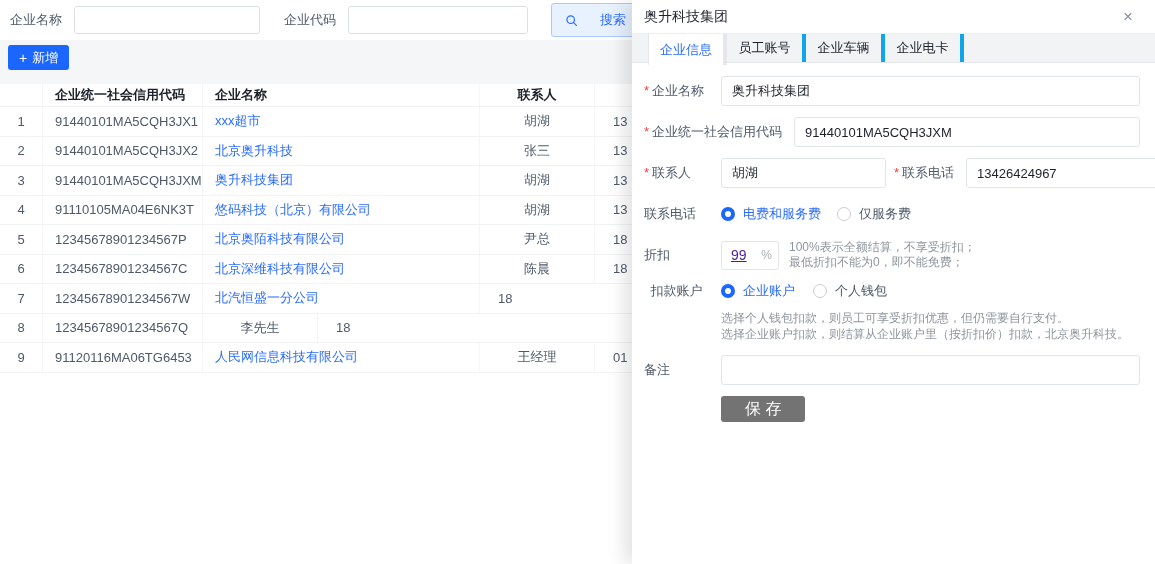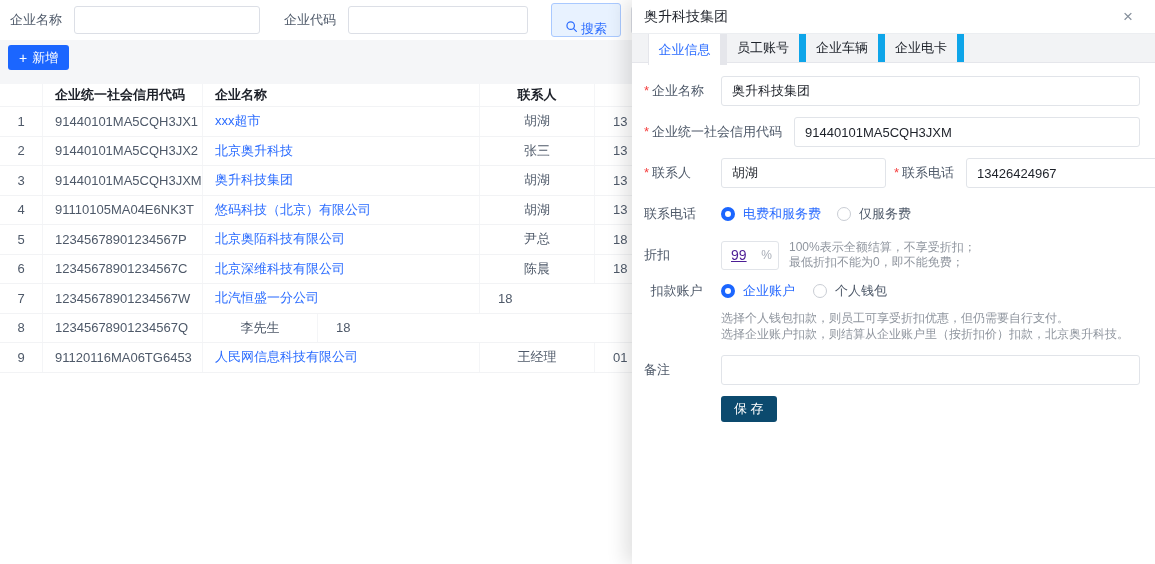--- a/index.html
+++ b/index.html
@@ -7,21 +7,21 @@
   body { font-family:"Liberation Sans","DejaVu Sans",sans-serif; font-size:13px; color:#4e5969; background:#f5f6f8; }
   .page { position:relative; width:1155px; height:564px; }
 
   
   .search-bar { position:absolute; top:0; left:0; width:100%; height:40px; background:#fff; display:flex; align-items:center; padding-left:10px; }
   .fld-label { color:#4e5969; flex-shrink:0; }
   .inp { height:28px; border:1px solid #dcdfe6; border-radius:3px; background:#fff; padding:0 8px; font-size:13px; color:#1d2129; outline:none; }
   .inp-name { width:186px; margin-left:12px; }
   .lbl-code { margin-left:24px; }
   .inp-code { width:180px; margin-left:12px; }
-  .btn-search { margin-left:23px; height:28px; padding:16px 13px; background:#e8f2ff; border:1px solid #a9c9ff; border-radius:3px; color:#2b6cff; font-size:13px; display:flex; gap:3px; cursor:pointer; }
+  .btn-search { margin-left:23px; height:28px; padding:16px 13px; background:#e8f2ff; border:1px solid #a9c9ff; border-radius:3px; color:#2b6cff; font-size:13px; display:flex; align-items:center; gap:22px; cursor:pointer; }
   .btn-refresh { margin-left:10px; height:28px; width:36px; background:#fff; border:1px solid #dcdfe6; border-radius:3px; display:flex; align-items:center; justify-content:center; cursor:pointer; }
 
   
   .btn-add { position:absolute; top:45px; left:8px; height:25px; padding:0 11px; background:#1b66ff; border:none; border-radius:3px; color:#fff; font-size:13px; display:flex; align-items:center; gap:5px; cursor:pointer; }
   .btn-add .plus { font-size:14px; line-height:1; }
 
   
   .table-card { position:absolute; top:84px; left:0; right:0; bottom:0; background:#fff; }
   .trow { display:flex; align-items:center; height:29.5px; border-bottom:1px solid #f2f3f5; font-size:13px; color:#4e5969; background:#fff; }
   .thead .trow { height:23px; color:#1d2129; font-weight:bold; }
@@ -32,21 +32,21 @@
   .c-contact { width:115px; justify-content:center; }
   .c-phone { flex:1; padding-left:18px; border-right:none; }
   .name-link { color:#2b6cff; cursor:pointer; }
 
   
   .drawer { position:absolute; top:0; left:632px; width:523px; height:564px; background:#fff; box-shadow:-7px 0 18px rgba(0,0,0,.12); }
   .drawer-header { height:33px; display:flex; align-items:center; padding:0 22px 0 12px; background:#fff; }
   .drawer-title { font-size:14px; color:#1d2129; }
   .drawer-close { margin-left:auto; font-size:17px; color:#86909c; cursor:pointer; line-height:1; }
   .tabbar { height:30px; background:#f2f3f5; border-top:1px solid #eceef1; border-bottom:1px solid #e5e6eb; display:flex; align-items:stretch; padding-left:16px; }
-  .tab { width:79px; display:flex; align-items:center; justify-content:center; font-size:13px; color:#1d2129; border-right:7px solid #0ea5e9; cursor:pointer; }
+  .tab { width:79px; display:flex; align-items:center; justify-content:center; font-size:13px; color:#1d2129; border-right:4px solid #0ea5e9; cursor:pointer; }
   .tab:first-child { border-left:1px solid #e5e6eb; }
   .tab.active { background:#fff; color:#2b6cff; height:31px; margin-bottom:-1px; border-right-color:#e5e6eb; }
 
   .form { padding:13px 15px 0 12px; }
   .frow { display:flex; align-items:center; margin-bottom:11px; }
   .flabel { flex-shrink:0; min-width:65px; margin-right:12px; color:#4e5969; line-height:30px; }
   .flabel.req::before { content:"*"; color:#f53f3f; margin-right:3px; }
   .finput { flex:1; height:30px; border:1px solid #e1e4e9; border-radius:3px; padding:0 10px; font-size:13px; color:#1d2129; outline:none; background:#fff; }
   .inp-contact { flex:none; width:165px; }
   .lbl-phone { min-width:0; margin-left:8px; }
@@ -59,21 +59,21 @@
   .discount-box { width:58px; height:29px; border:1px solid #e1e4e9; border-radius:3px; display:flex; align-items:center; padding:0 6px 0 9px; }
   .discount-box input { width:24px; border:none; outline:none; font-size:14px; color:#4c1d95;text-decoration:underline; }
   .discount-unit { margin-left:auto; color:#a9aeb8; font-size:12px; }
   .hint { font-size:12px; color:#8f959e; line-height:15px; }
   .hint-discount { margin-left:10px; }
   .frow-debit { align-items:flex-start; margin-bottom:13px; }
   .debit-col { flex:1; }
   .debit-radios { display:flex; align-items:center; height:20px; }
   .debit-hints { margin-top:9px; }
   .debit-hints .hint { line-height:16px; }
-  .btn-save { margin-left:77px; height:26px; padding:0 13px; background:#0c4a6e; border:none; border-radius:3px; color:#fff; font-size:13px; cursor:pointer; margin-bottom:14px; }
+  .btn-save { margin-left:77px; height:26px; padding:0 24px; background:#737373; border:none; border-radius:3px; color:#fff; font-size:16px; cursor:pointer; margin-bottom:14px; }
 </style>
 </head>
 <body>
 
 <div class="page">
 
   <div class="search-bar">
     <span class="fld-label">企业名称</span>
     <input class="inp inp-name" value="" style="">
     <span class="fld-label lbl-code">企业代码</span>

